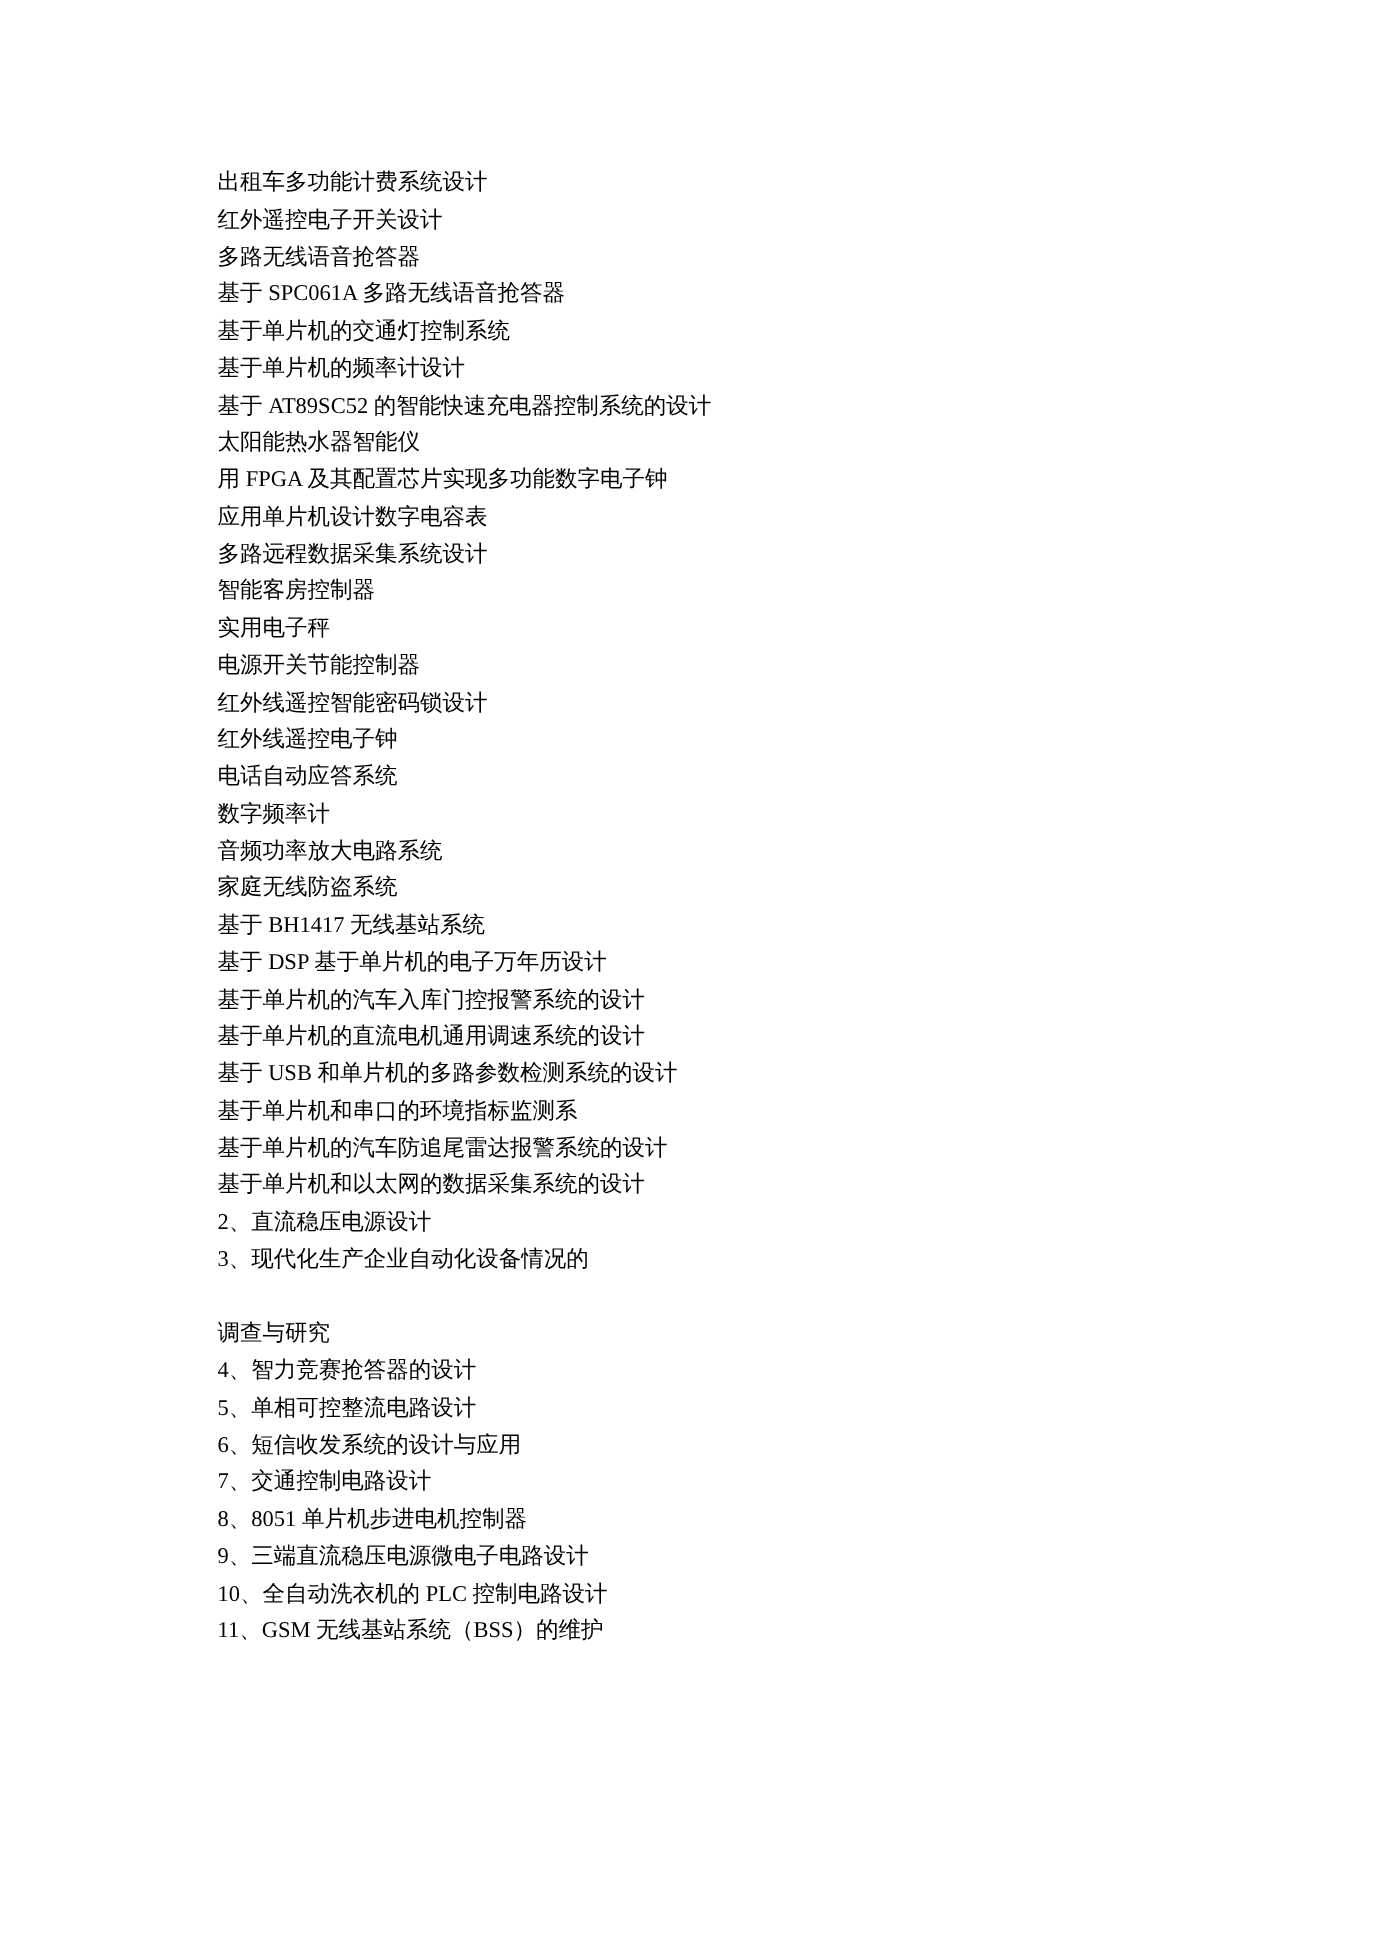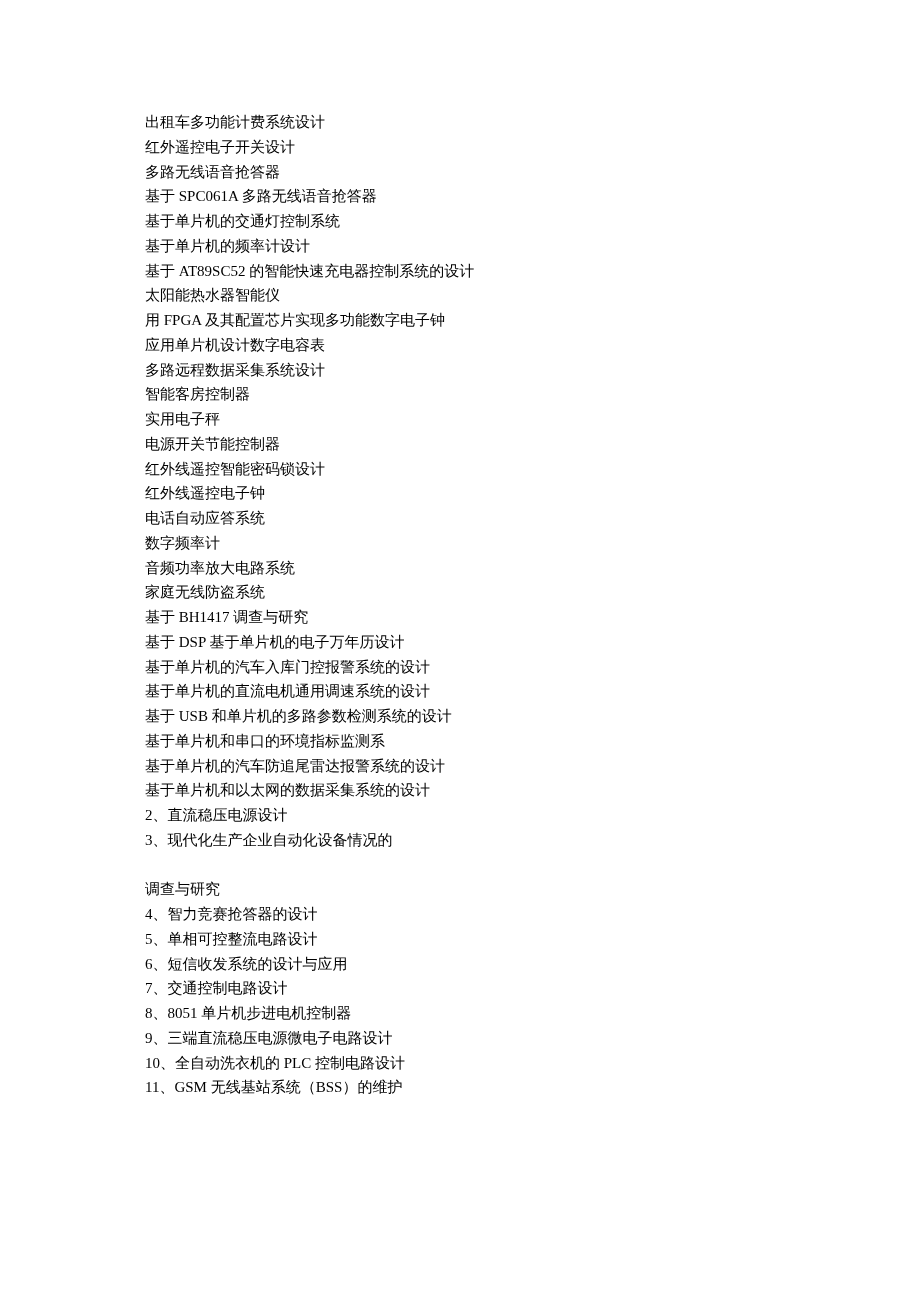--- a/index.html
+++ b/index.html
@@ -38,21 +38,21 @@
   <div class="line">多路远程数据采集系统设计</div>
   <div class="line">智能客房控制器</div>
   <div class="line">实用电子秤</div>
   <div class="line">电源开关节能控制器</div>
   <div class="line">红外线遥控智能密码锁设计</div>
   <div class="line">红外线遥控电子钟</div>
   <div class="line">电话自动应答系统</div>
   <div class="line">数字频率计</div>
   <div class="line">音频功率放大电路系统</div>
   <div class="line">家庭无线防盗系统</div>
-  <div class="line">基于 BH1417 调查与研究</div>
+  <div class="line">基于 BH1417 无线基站系统</div>
   <div class="line">基于 DSP 基于单片机的电子万年历设计</div>
   <div class="line">基于单片机的汽车入库门控报警系统的设计</div>
   <div class="line">基于单片机的直流电机通用调速系统的设计</div>
   <div class="line">基于 USB 和单片机的多路参数检测系统的设计</div>
   <div class="line">基于单片机和串口的环境指标监测系</div>
   <div class="line">基于单片机的汽车防追尾雷达报警系统的设计</div>
   <div class="line">基于单片机和以太网的数据采集系统的设计</div>
   <div class="line">2、直流稳压电源设计</div>
   <div class="line">3、现代化生产企业自动化设备情况的</div>
   <div class="line">&nbsp;</div>

